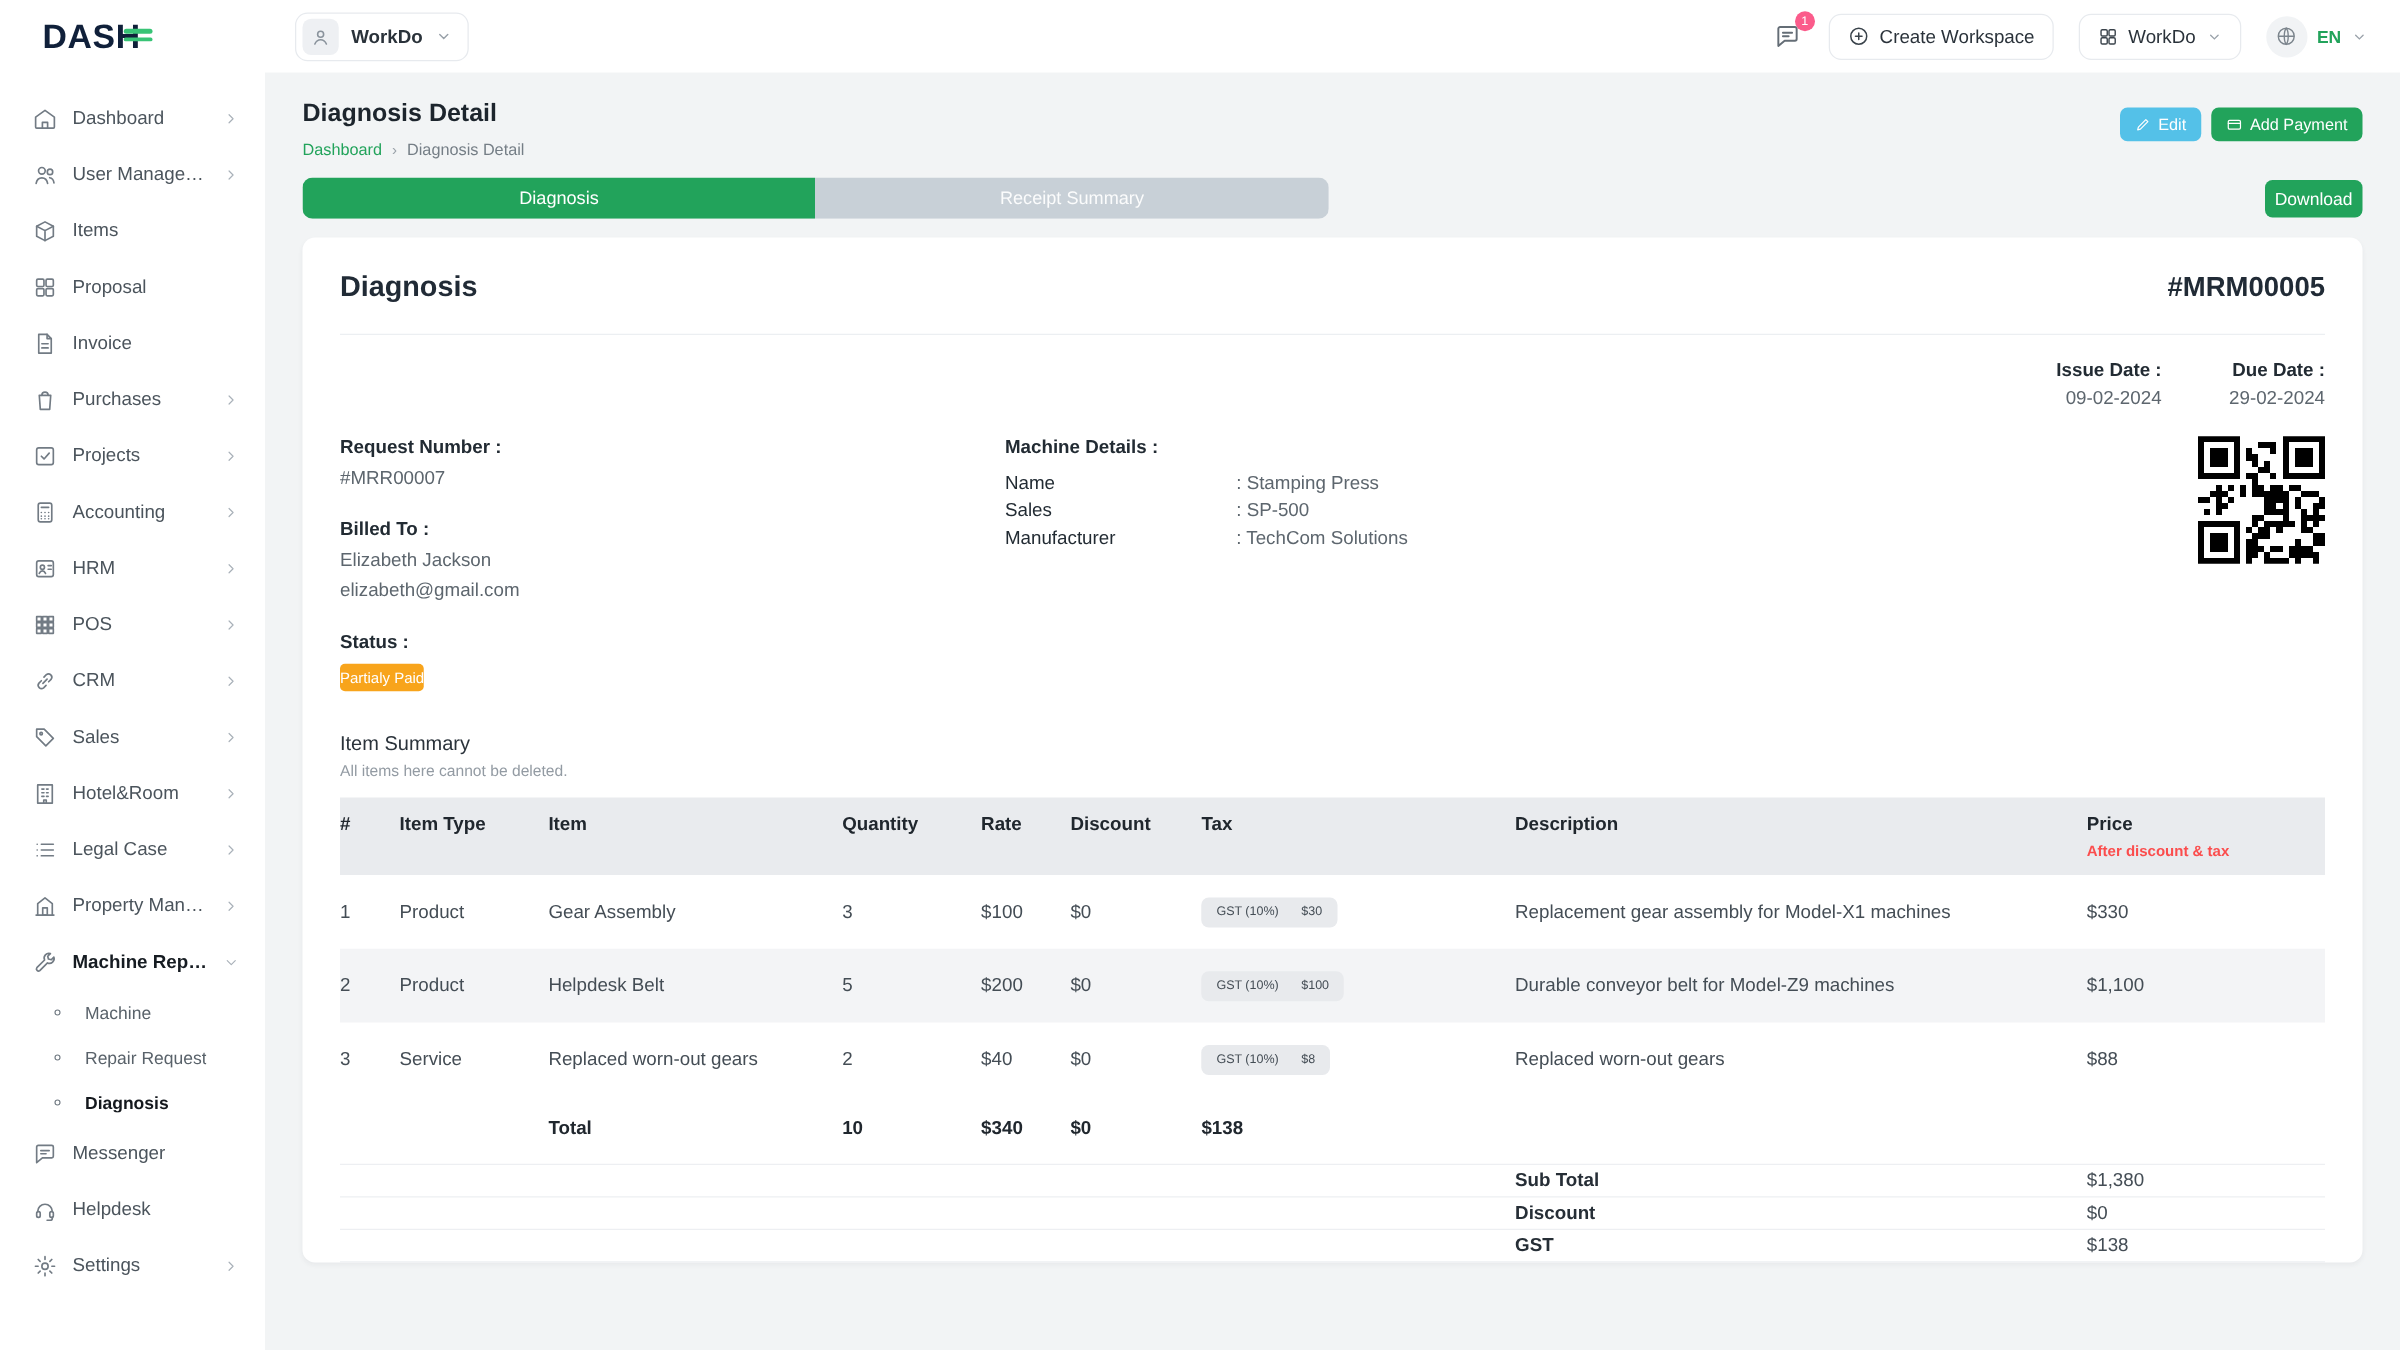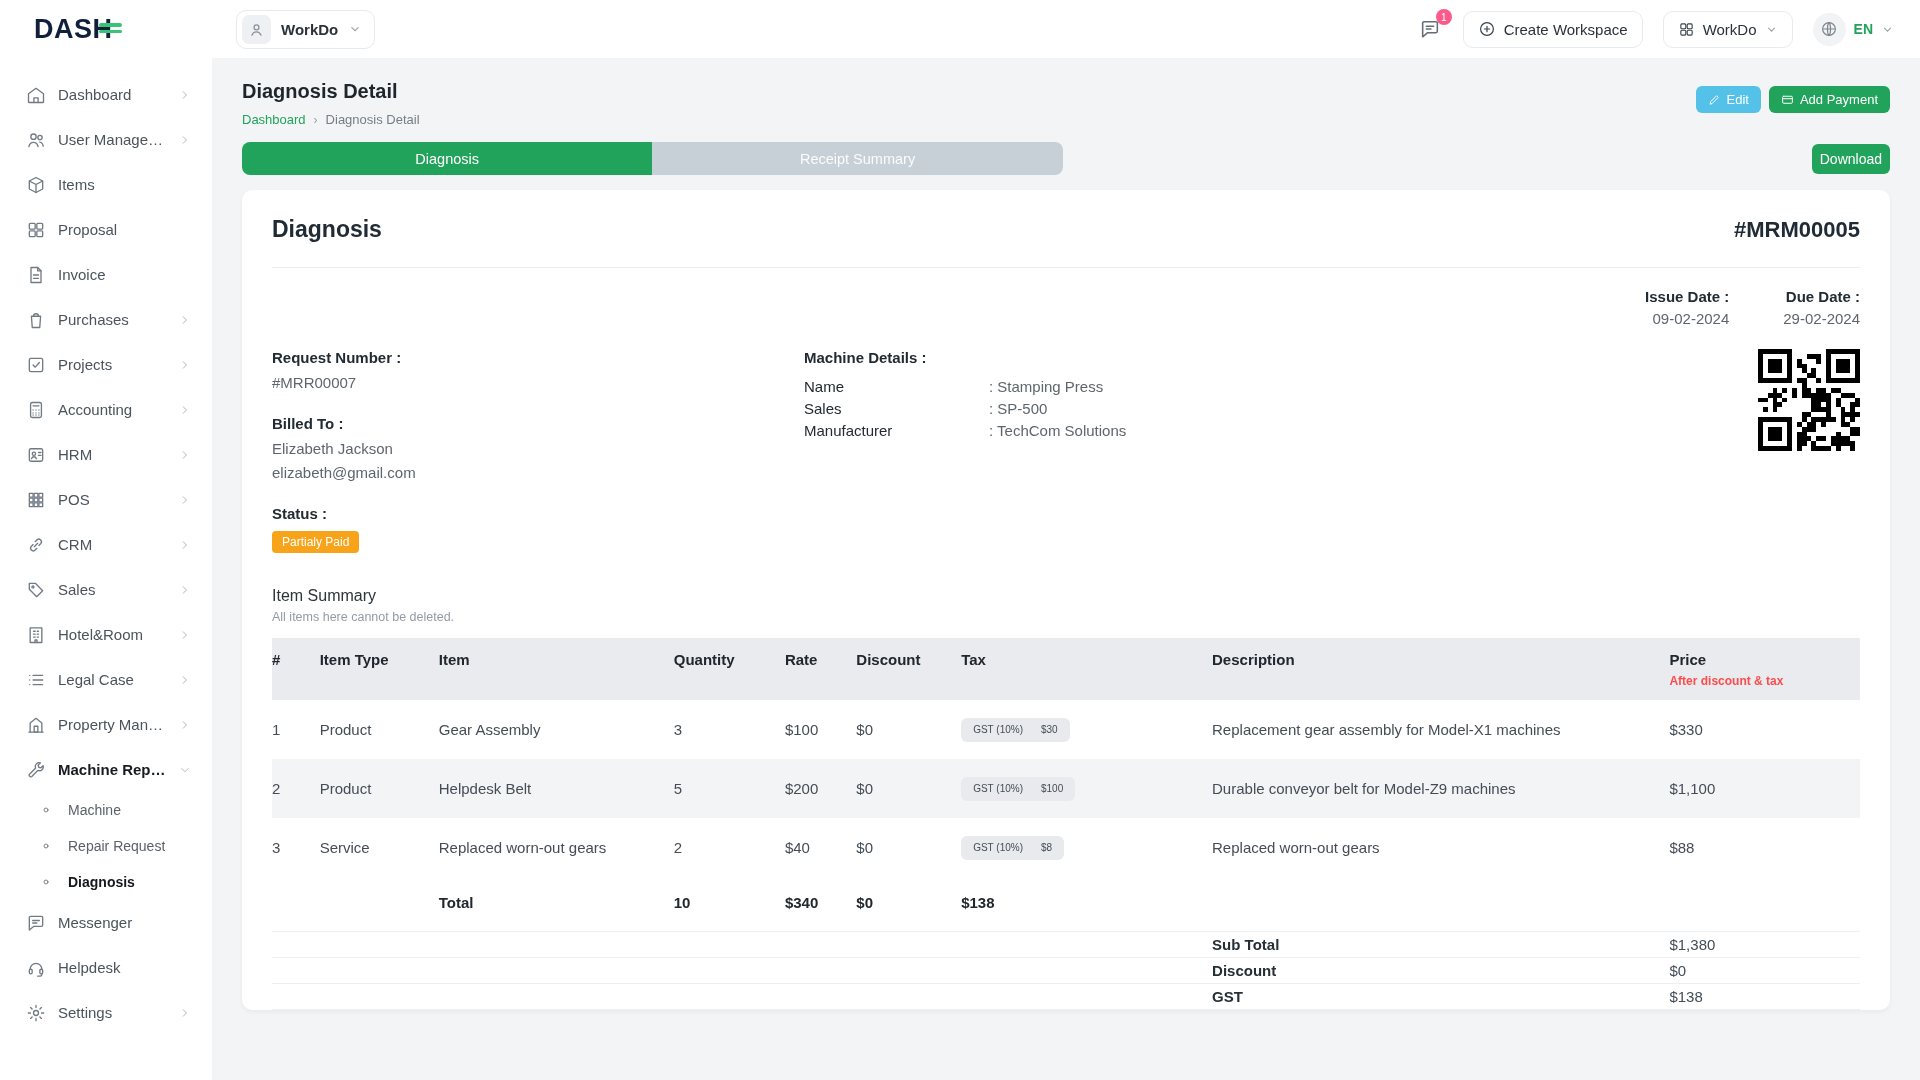--- a/index.html
+++ b/index.html
@@ -78,21 +78,21 @@
   .qr-col{width:112px;flex-shrink:0;display:flex;justify-content:flex-end}
   .block-label{font-weight:700;color:#222b33;font-size:15px}
   .block-value{color:#5d666e;margin-top:6px;line-height:1.5;font-size:15px}
   .billed{margin-top:20px}
   .m-rows{margin-top:12px}
   .m-row{display:flex;margin-bottom:5px;font-size:15px}
   .m-label{width:185px;font-weight:400;color:#222b33;flex-shrink:0}
   .m-value{color:#5d666e}
   .qr{width:102px;height:102px}
   .status{margin-top:20px}
-  .status-badge{display:inline-block;margin-top:9px;background:var(--warning,#f8a41b);color:#fff;font-size:12px;padding:4px 10px;border-radius:4px}
+  .status-badge{display:inline-block;margin-top:9px;background:var(--warning,#f8a41b);color:#fff;font-size:12px;padding:4px 0;border-radius:4px}
   .item-summary{margin-top:34px}
   .is-title{font-size:16px;color:#2b333b}
   .is-note{font-size:12.5px;color:#939ba3;margin-top:5px}
 
   .itable{margin-top:14px;--cols:3% 7.5% 14.8% 7% 4.5% 6.6% 15.8% 28.8% 12%}
   .thead,.trow,.total-row{display:grid;grid-template-columns:var(--cols);align-items:center}
   .thead{background:#e9ebee;padding:11px 0;font-weight:700;font-size:15px;color:#20272e;align-items:start}
   .thead .c,.trow .c,.total-row .c{padding-right:12px;line-height:1.4}
   .price-note{color:#fb4d4d;font-size:12px;font-weight:700;margin-top:3px}
   .trow{padding:17px 0;font-size:15px;color:#444d55}

